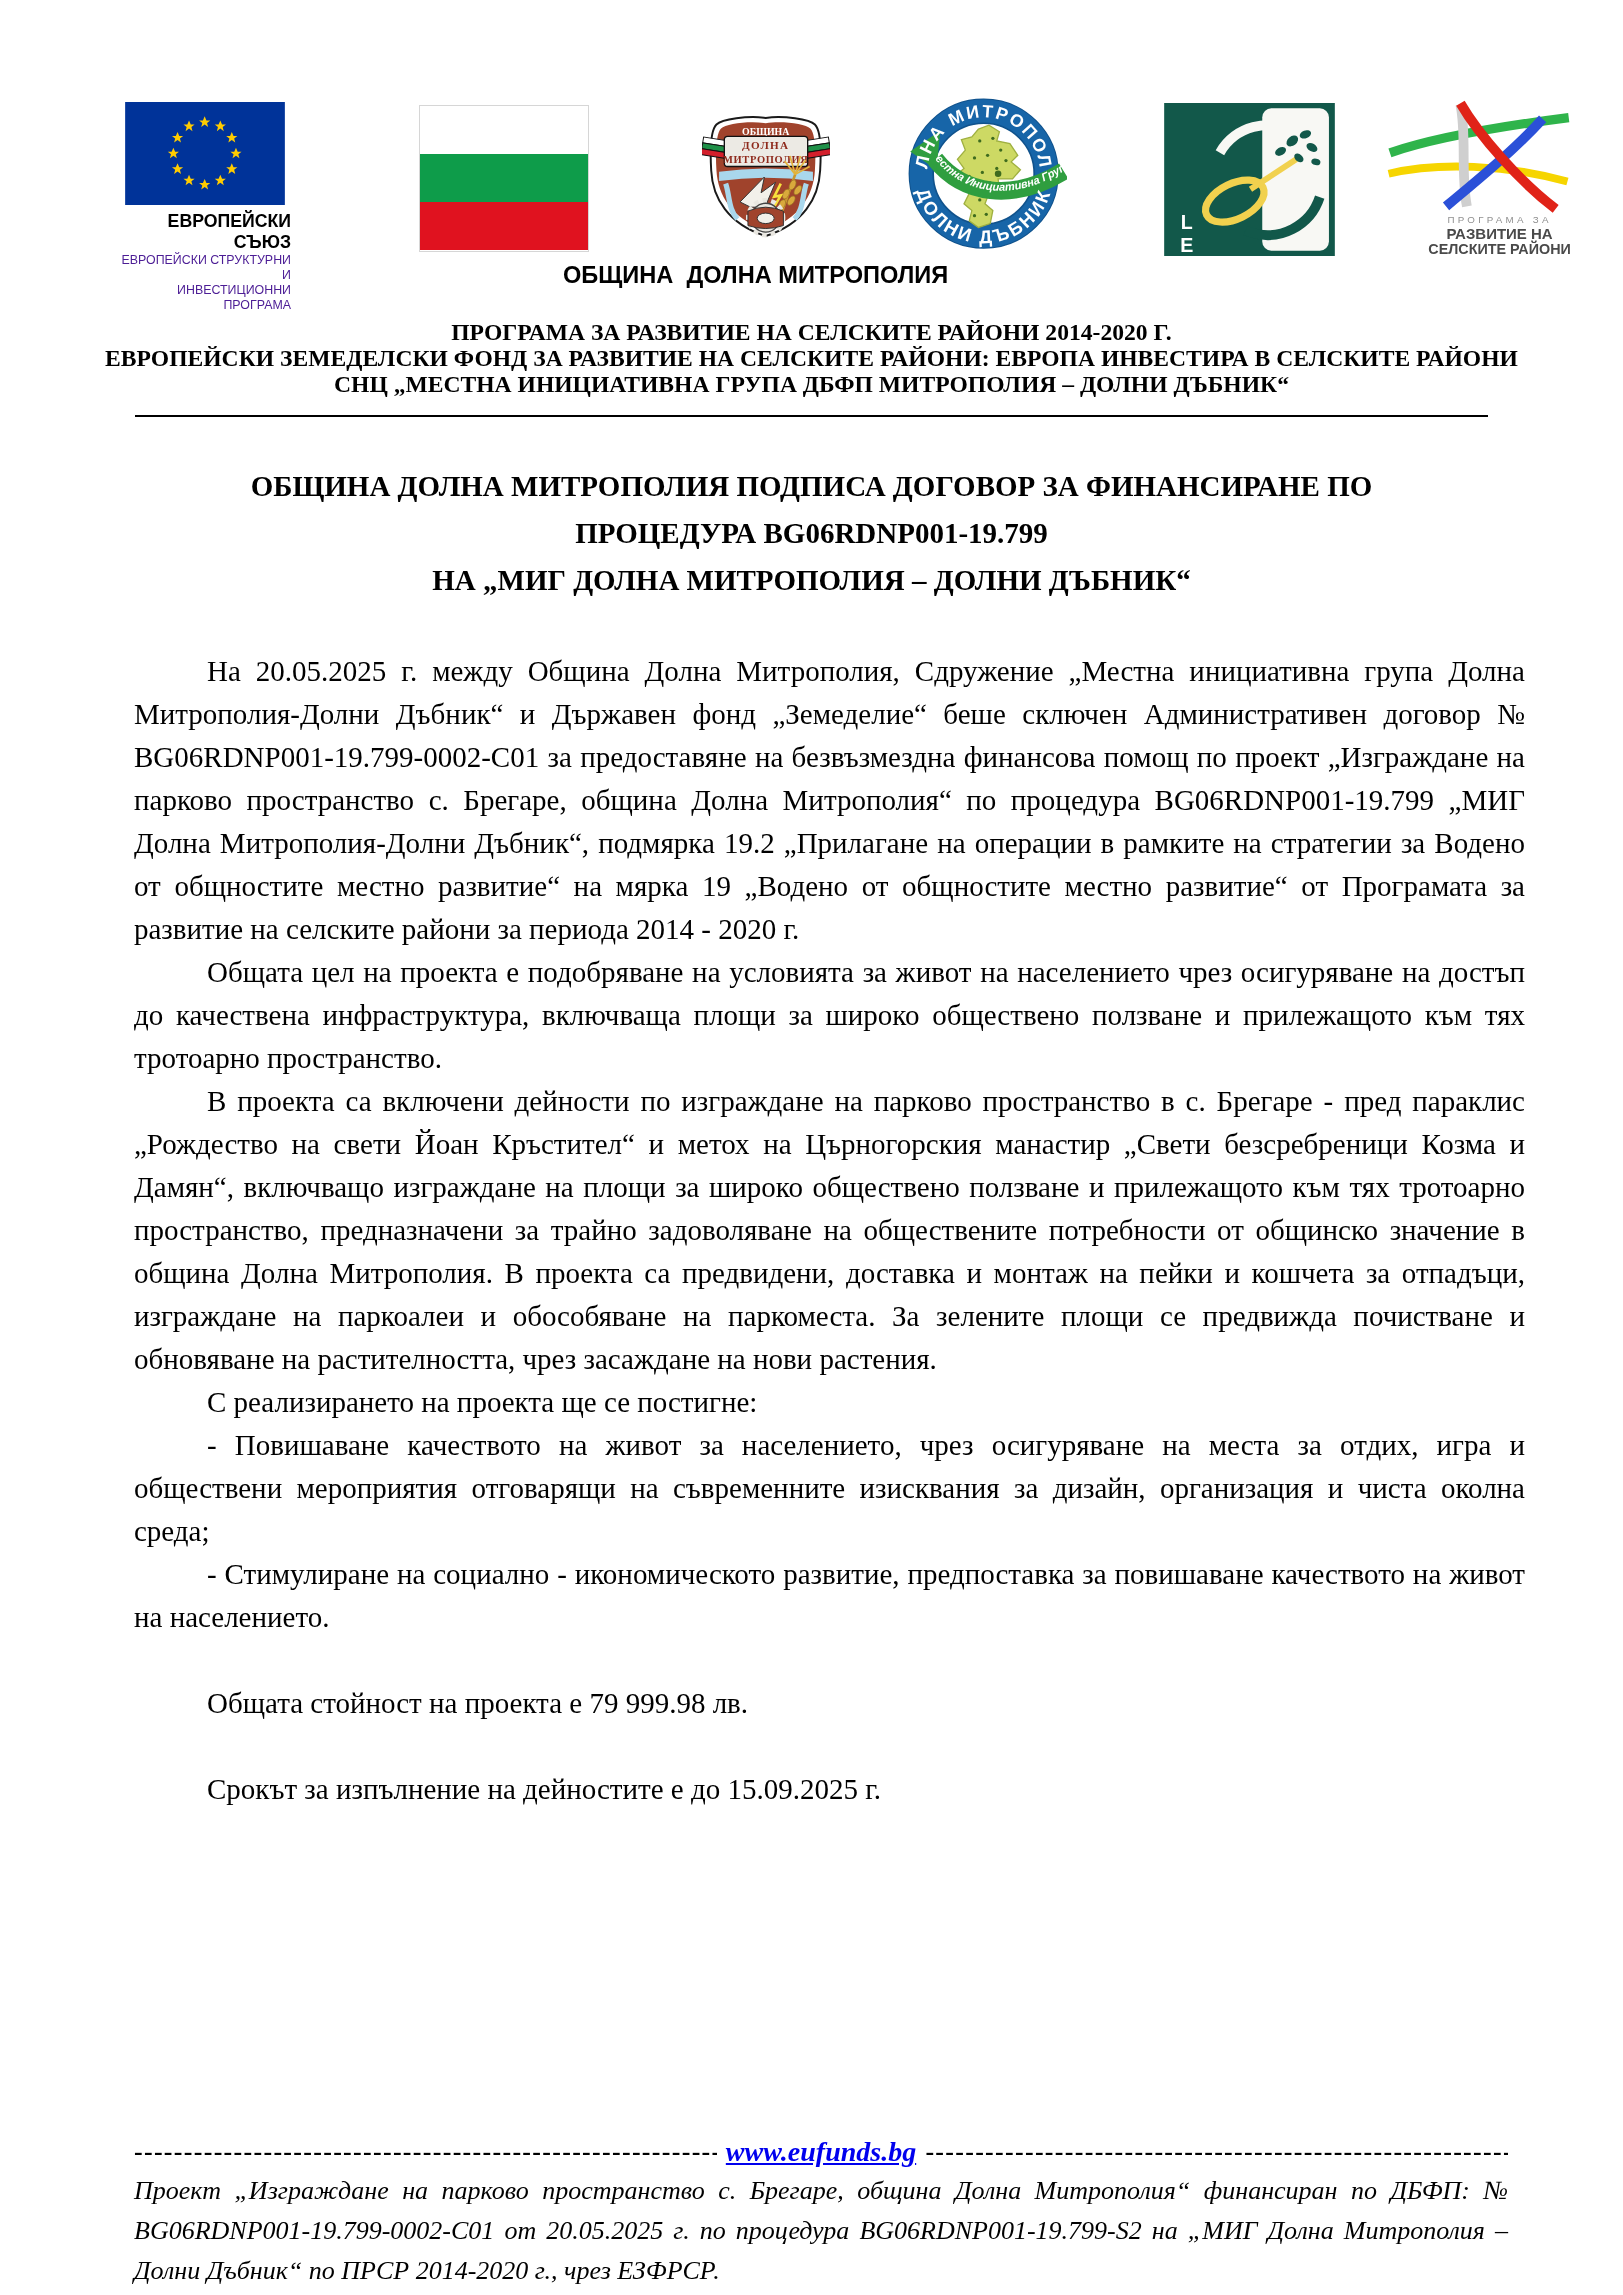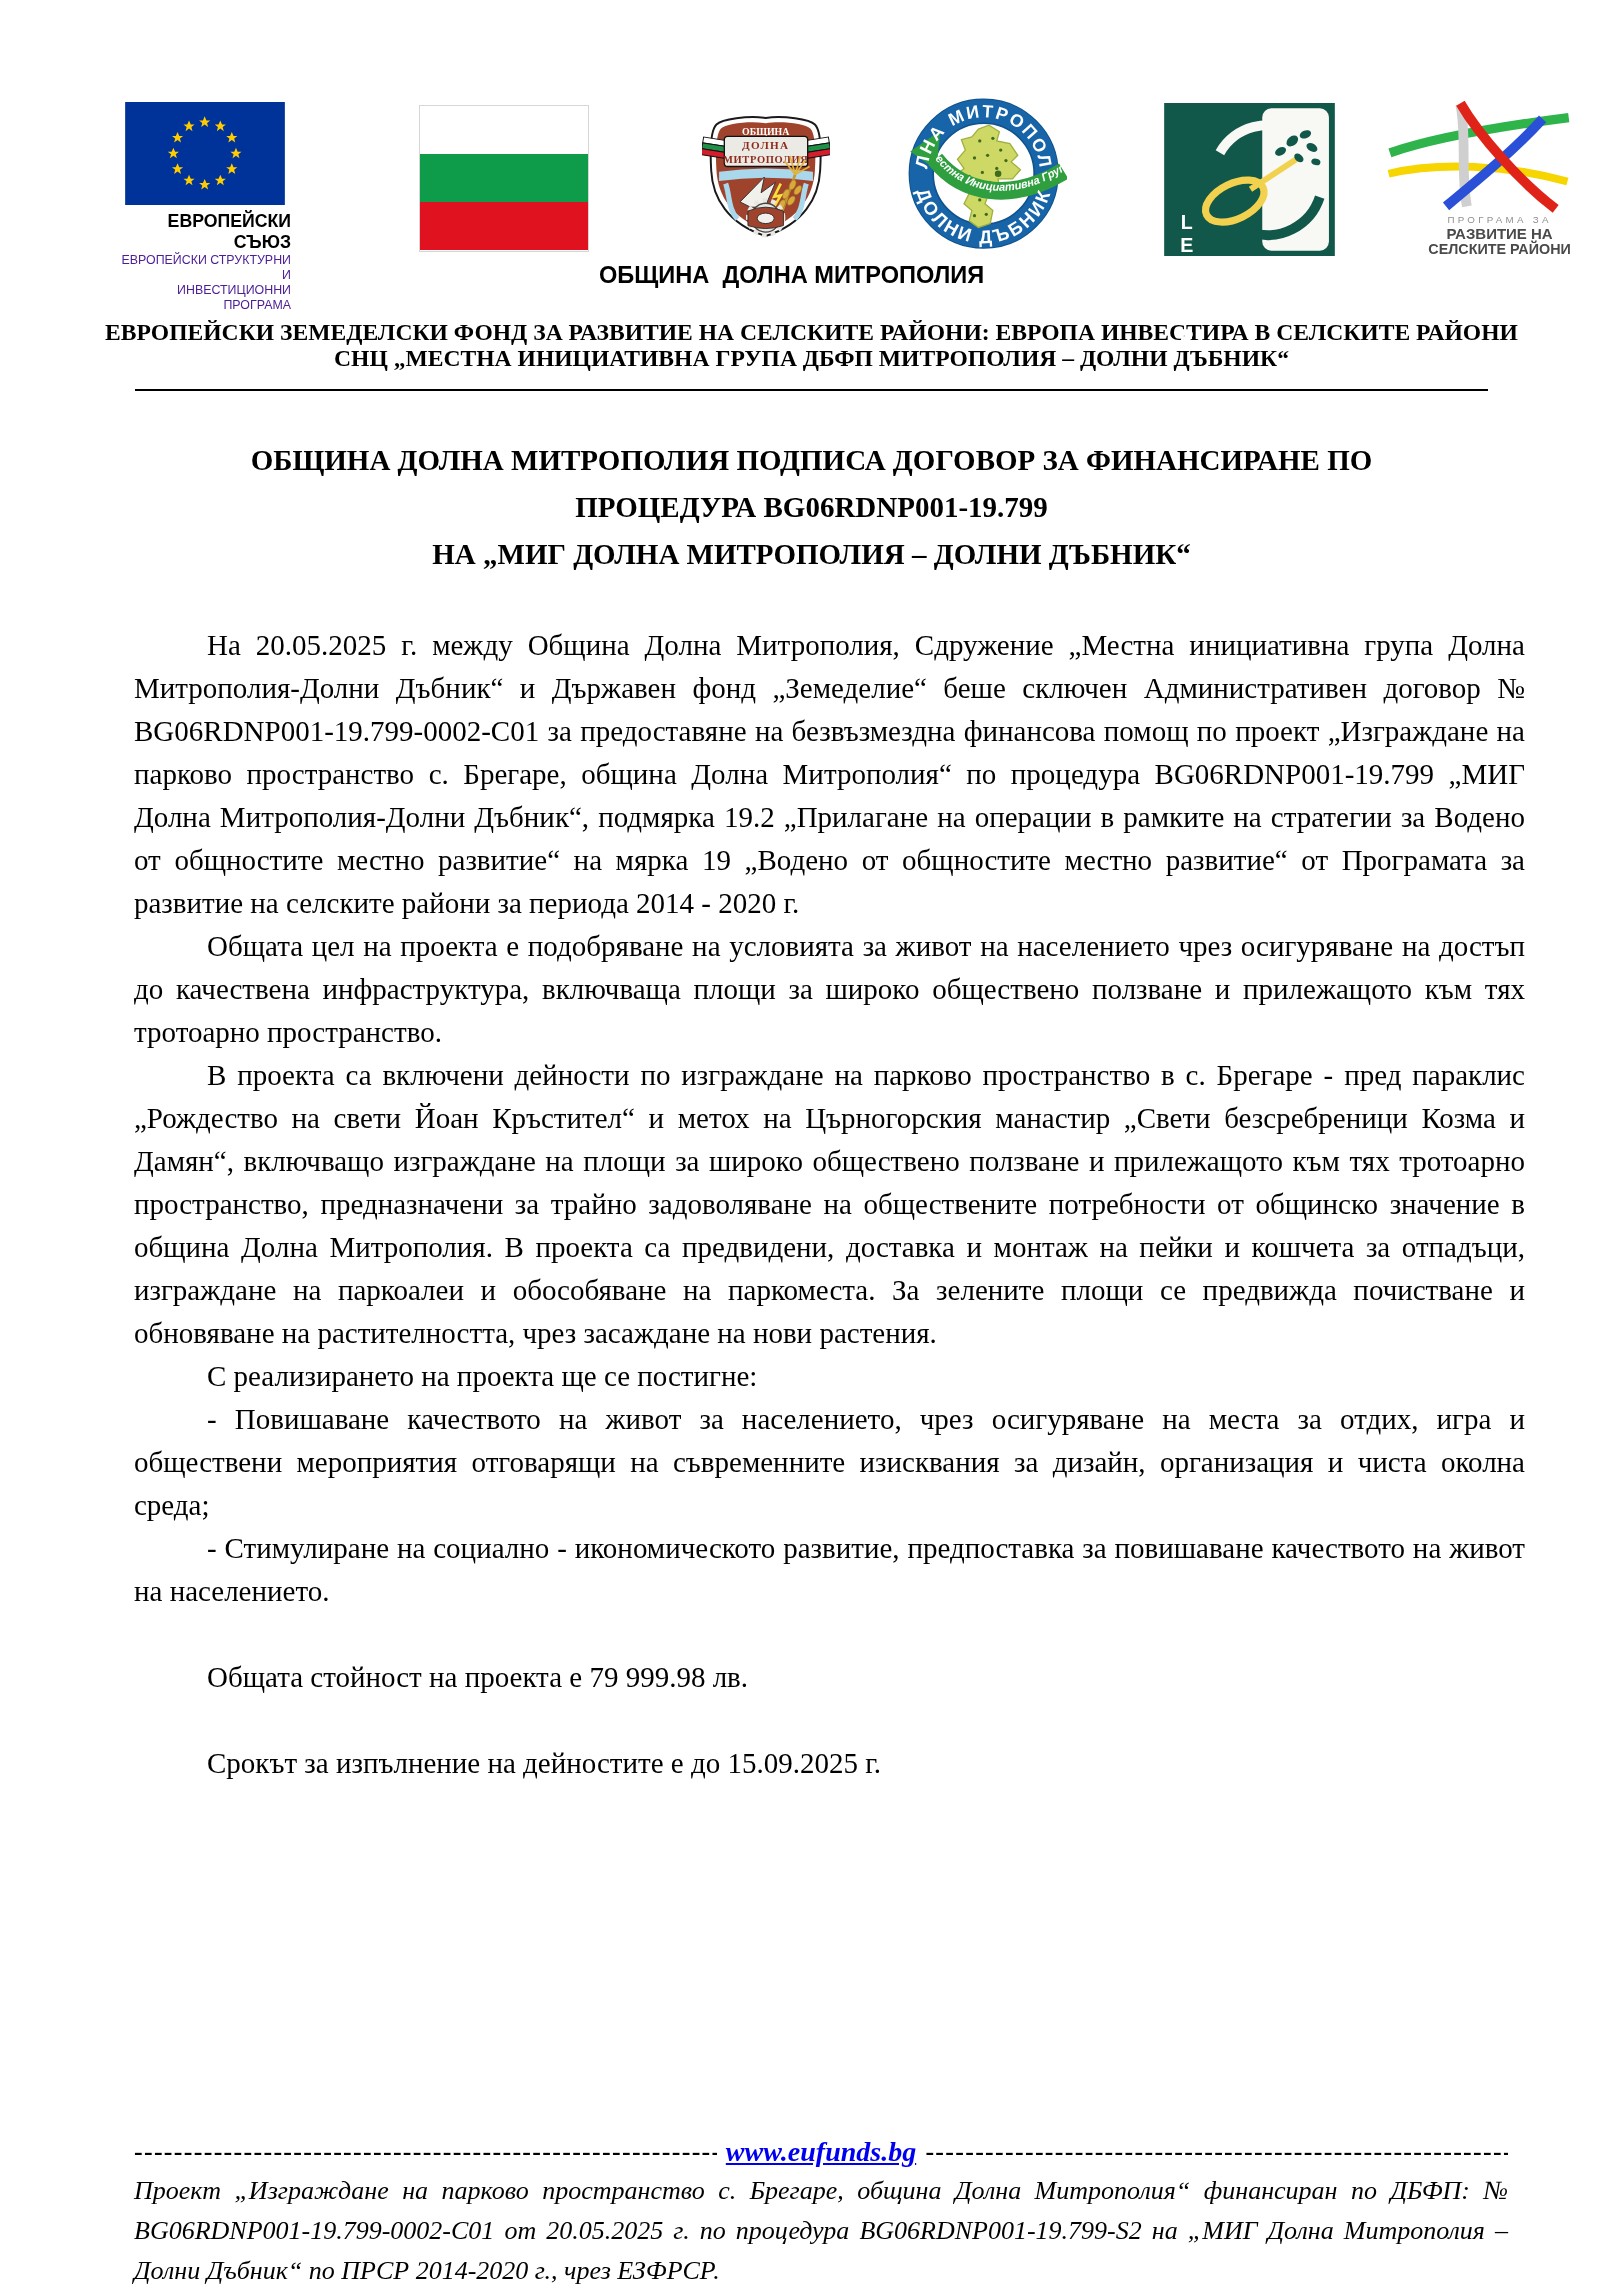--- a/index.html
+++ b/index.html
@@ -15,21 +15,21 @@
   .eu-sub{font-size:12.4px;font-weight:500;line-height:15px;color:#4c1d95;}
   .bg-flag{left:419px;top:6.5px;width:170px;height:147px;border:1.3px solid #d6d6d6;box-sizing:border-box;}
   .bg-flag .stripe{width:100%;height:33.34%;}
   .coat{left:702px;top:15.7px;}
   .mig{left:901px;top:-2.6px;}
   .leader{left:1164px;top:4.6px;}
   .leader-text{position:absolute;left:1175px;top:113px;width:23.6px;
       font-family:"Liberation Sans",sans-serif;font-weight:bold;font-size:19.6px;line-height:23px;
       color:#fff;word-break:break-all;letter-spacing:0;text-align:center;}
   .prsr{left:1386px;top:0px;}
-  .caption{position:absolute;left:599px;top:164px;font-family:"Liberation Sans",sans-serif;
+  .caption{position:absolute;left:563px;top:164px;font-family:"Liberation Sans",sans-serif;
       font-weight:bold;font-size:23.6px;white-space:pre;color:#000;}
 
   
   .flow{padding-top:319px;}
   .hdr{font-weight:bold;font-size:23.6px;line-height:26px;text-align:center;}
   .rule{border:0;border-top:2.6px solid #000;margin:18.3px 135px 0 135px;}
   .title{margin-top:46px;font-weight:bold;font-size:29px;line-height:47px;text-align:center;}
   .body-text{margin-top:46px;padding:0 98px 0 134px;font-size:29px;line-height:43px;text-align:justify;}
   .body-text p{margin:0;text-indent:73px;}
   .body-text p.sp{margin-top:43px;}
@@ -188,20 +188,21 @@
       <text x="174" y="192" text-anchor="middle" font-family="Liberation Sans, sans-serif" font-size="15" letter-spacing="5" fill="#909090">ПРОГРАМА ЗА</text>
       <text x="174" y="216" text-anchor="middle" font-family="Liberation Sans, sans-serif" font-weight="bold" font-size="23" fill="#4A4A4A">РАЗВИТИЕ НА</text>
       <text x="174" y="239" text-anchor="middle" font-family="Liberation Sans, sans-serif" font-weight="bold" font-size="22" fill="#4A4A4A">СЕЛСКИТЕ РАЙОНИ</text>
     </svg>
 
     <div class="caption">ОБЩИНА  ДОЛНА МИТРОПОЛИЯ</div>
   </div>
 
   <div class="flow">
 
+    <div class="hdr">ПРОГРАМА ЗА РАЗВИТИЕ НА СЕЛСКИТЕ РАЙОНИ 2014-2020 Г.</div>
     <div class="hdr">ЕВРОПЕЙСКИ ЗЕМЕДЕЛСКИ ФОНД ЗА РАЗВИТИЕ НА СЕЛСКИТЕ РАЙОНИ: ЕВРОПА ИНВЕСТИРА В СЕЛСКИТЕ РАЙОНИ</div>
     <div class="hdr">СНЦ „МЕСТНА ИНИЦИАТИВНА ГРУПА ДБФП МИТРОПОЛИЯ – ДОЛНИ ДЪБНИК“</div>
 
     <hr class="rule">
 
     <div class="title">
       <div>ОБЩИНА ДОЛНА МИТРОПОЛИЯ ПОДПИСА ДОГОВОР ЗА ФИНАНСИРАНЕ ПО</div>
       <div>ПРОЦЕДУРА BG06RDNP001-19.799</div>
       <div>НА „МИГ ДОЛНА МИТРОПОЛИЯ – ДОЛНИ ДЪБНИК“</div>
     </div>

